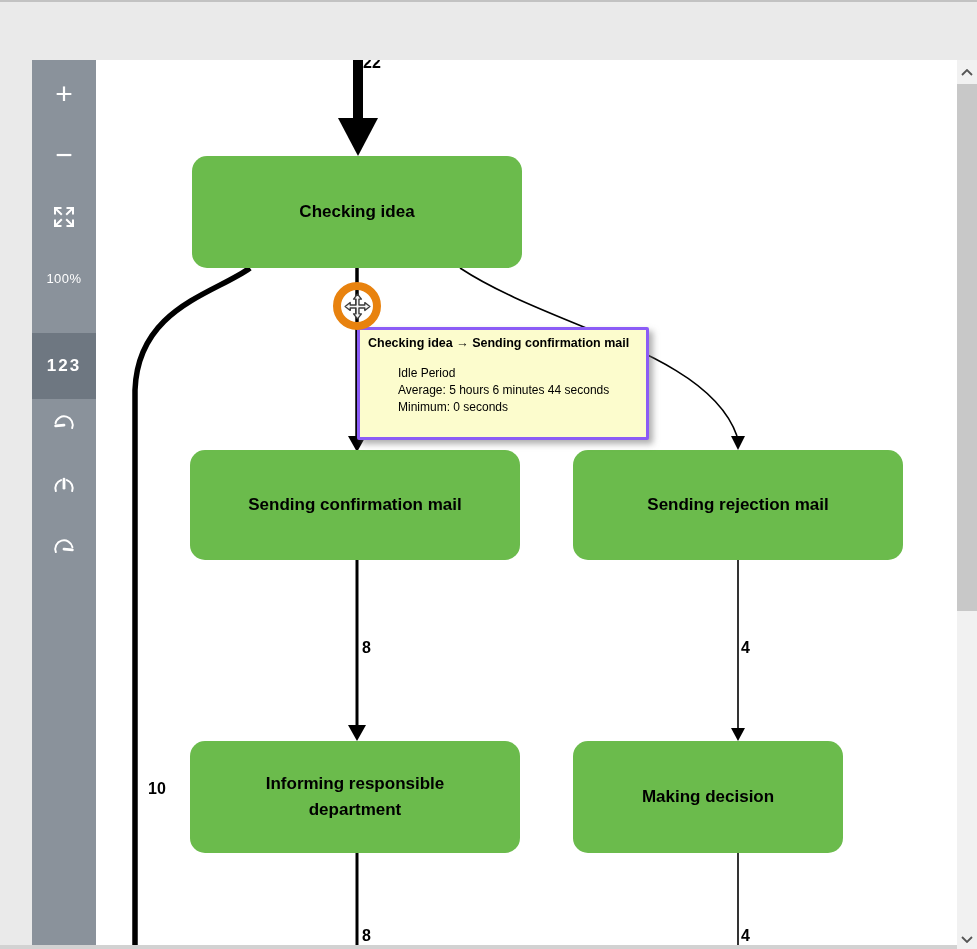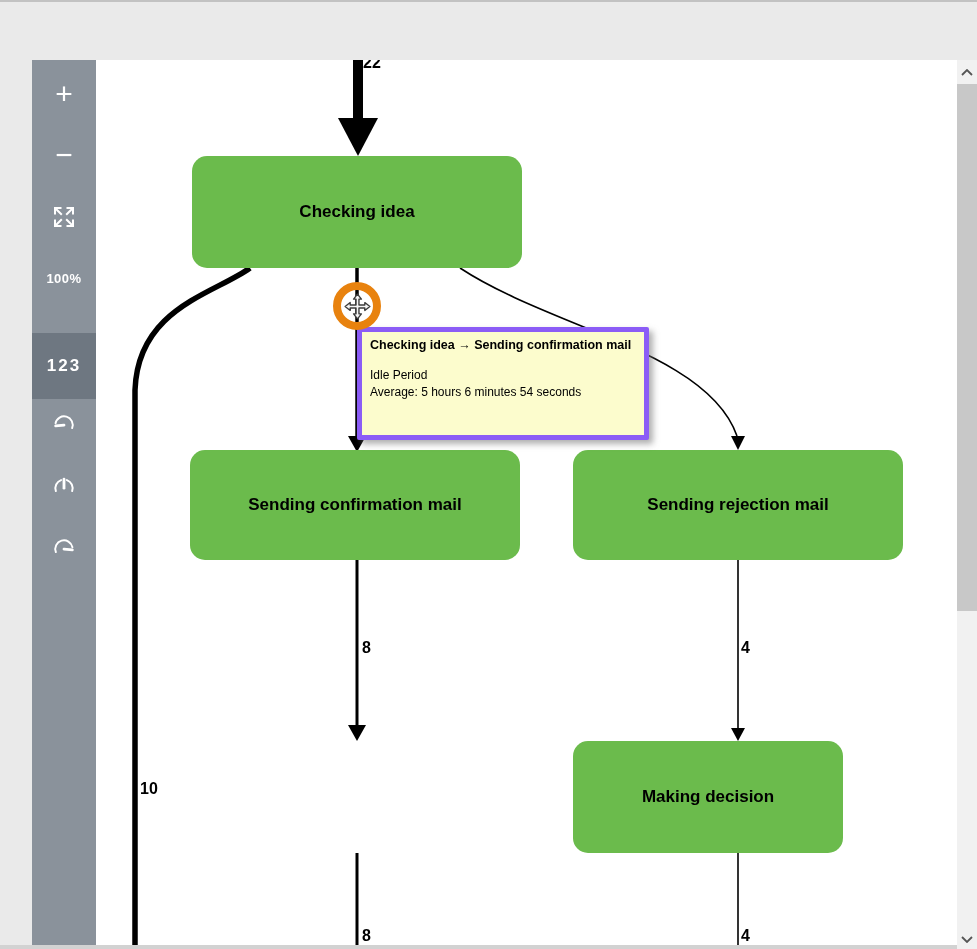--- a/index.html
+++ b/index.html
@@ -9,53 +9,53 @@
   .app { position:absolute; left:0; top:0; width:977px; height:949px; background:#eaeaea; }
   .top-edge { position:absolute; left:0; top:0; width:977px; height:2px; background:#c2c2c2; }
 
   
   .sidebar { position:absolute; left:32px; top:60px; width:64px; height:885px; background:#8a929b; }
   .side-btn { position:absolute; left:0; width:64px; height:52px; display:flex; align-items:center; justify-content:center;
               color:#ffffff; cursor:pointer; }
   .side-btn.plus  { top:8px;  font-size:30px; font-weight:400; }
   .side-btn.minus { top:69px; font-size:30px; font-weight:400; }
   .side-btn.fit   { top:131px; }
-  .side-btn.zoomlvl { top:192px; font-size:13px; font-weight:700; letter-spacing:.5px; }
+  .side-btn.zoomlvl { top:192px; font-size:13px; font-weight:400; letter-spacing:.5px; }
   .side-btn.freq  { top:216px; height:66px; top:273px; background:#6e7781; font-size:17px; font-weight:700; letter-spacing:2px; }
   .side-btn.g1 { top:337px; }
   .side-btn.g2 { top:400px; }
   .side-btn.g3 { top:461px; }
   .side-btn svg { display:block; }
 
   
   .canvas { position:absolute; left:96px; top:60px; width:861px; height:885px; background:#ffffff; overflow:hidden; }
   .edges-svg { position:absolute; left:0; top:0; }
 
   .node { position:absolute; background:#6bbb4c; border-radius:15px; display:flex; align-items:center; justify-content:center;
           text-align:center; font-weight:700; font-size:17px; color:#000; line-height:1.55; padding:0 28px; cursor:pointer; }
   .node.checking     { left:96px;  top:96px;  width:330px; height:112px; }
   .node.confirmation { left:94px;  top:390px; width:330px; height:110px; }
   .node.rejection    { left:477px; top:390px; width:330px; height:110px; }
   .node.informing    { left:94px;  top:681px; width:330px; height:112px; }
   .node.decision     { left:477px; top:681px; width:270px; height:112px; }
 
   .edge-label { position:absolute; font-weight:700; font-size:16px; color:#000; line-height:22px; }
   .lbl-top     { left:267px; top:-8px; }
-  .lbl-bypass  { left:44px;  top:718px; }
+  .lbl-bypass  { left:52px;  top:718px; }
   .lbl-conf    { left:266px; top:577px; }
   .lbl-rej     { left:645px; top:577px; }
   .lbl-inf-out { left:266px; top:865px; }
   .lbl-dec-out { left:645px; top:865px; }
 
   
   .tooltip { position:absolute; left:261px; top:267px; width:292px; height:113px; background:#fcfccd;
-             border:5px solid #8b5cf6; border-radius:2px; box-shadow:4px 4px 6px rgba(110,110,110,.55);
+             border:3px solid #8b5cf6; border-radius:2px; box-shadow:4px 4px 6px rgba(110,110,110,.55);
              padding:6px 8px; color:#000; }
   .tooltip .tt-title { font-size:12.5px; font-weight:700; white-space:nowrap; }
-  .tooltip .tt-body  { margin-top:15px; font-size:12px; line-height:17px; }
+  .tooltip .tt-body  { margin-top:15px; font-size:12px; line-height:17px;margin-left:30px; }
 
   
   .cursor-ring { position:absolute; left:237px; top:222px; width:48px; height:48px; border:8px solid #e8820e;
                  border-radius:50%; display:flex; align-items:center; justify-content:center; }
   .cursor-ring svg { display:block; }
 
   
   .vscroll { position:absolute; left:957px; top:60px; width:20px; height:889px; background:#f1f1f1; }
   .vscroll .btn { position:absolute; left:0; width:20px; height:22px; display:flex; align-items:center; justify-content:center; cursor:pointer; }
   .vscroll .btn.up { top:0; }
@@ -139,37 +139,41 @@
     </svg>
 
     <div class="node checking">
       <span>Checking idea</span>
     </div>
     <div class="node confirmation">
       <span>Sending confirmation mail</span>
     </div>
     <div class="node rejection">
       <span>Sending rejection mail</span>
+    </div>
+    <div class="node informing">
+      <span>Informing responsible department</span>
     </div>
     <div class="node decision">
       <span>Making decision</span>
     </div>
 
     <div class="edge-label lbl-top">22</div>
     <div class="edge-label lbl-bypass">10</div>
     <div class="edge-label lbl-conf">8</div>
     <div class="edge-label lbl-rej">4</div>
     <div class="edge-label lbl-inf-out">8</div>
     <div class="edge-label lbl-dec-out">4</div>
 
     <div class="tooltip">
       <div class="tt-title">Checking idea → Sending confirmation mail</div>
       <div class="tt-body">
         <div>Idle Period</div>
-        <div>Average: 5 hours 6 minutes 54 seconds</div>
+        <div>Average: 5 hours 6 minutes 44 seconds</div>
+        <div>Minimum: 0 seconds</div>
       </div>
     </div>
 
     <div class="cursor-ring">
       <span>
         <svg width="27" height="27" viewBox="0 0 24 24">
           <path d="M12,1 L15.5,5.5 H13.3 V10.7 H18.5 V8.5 L23,12 L18.5,15.5 V13.3 H13.3 V18.5 H15.5 L12,23 L8.5,18.5 H10.7 V13.3 H5.5 V15.5 L1,12 L5.5,8.5 V10.7 H10.7 V5.5 H8.5 Z" fill="#f5f5f5" stroke="#3c3c3c" stroke-width="1.2" stroke-linejoin="round"></path>
         </svg>
       </span>
     </div>

